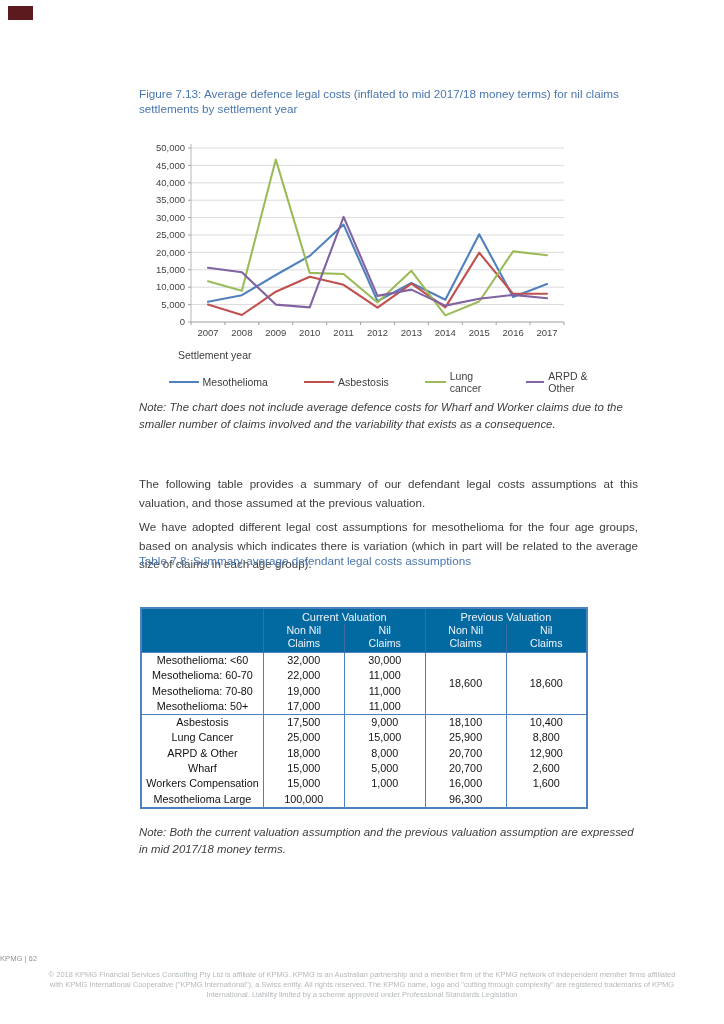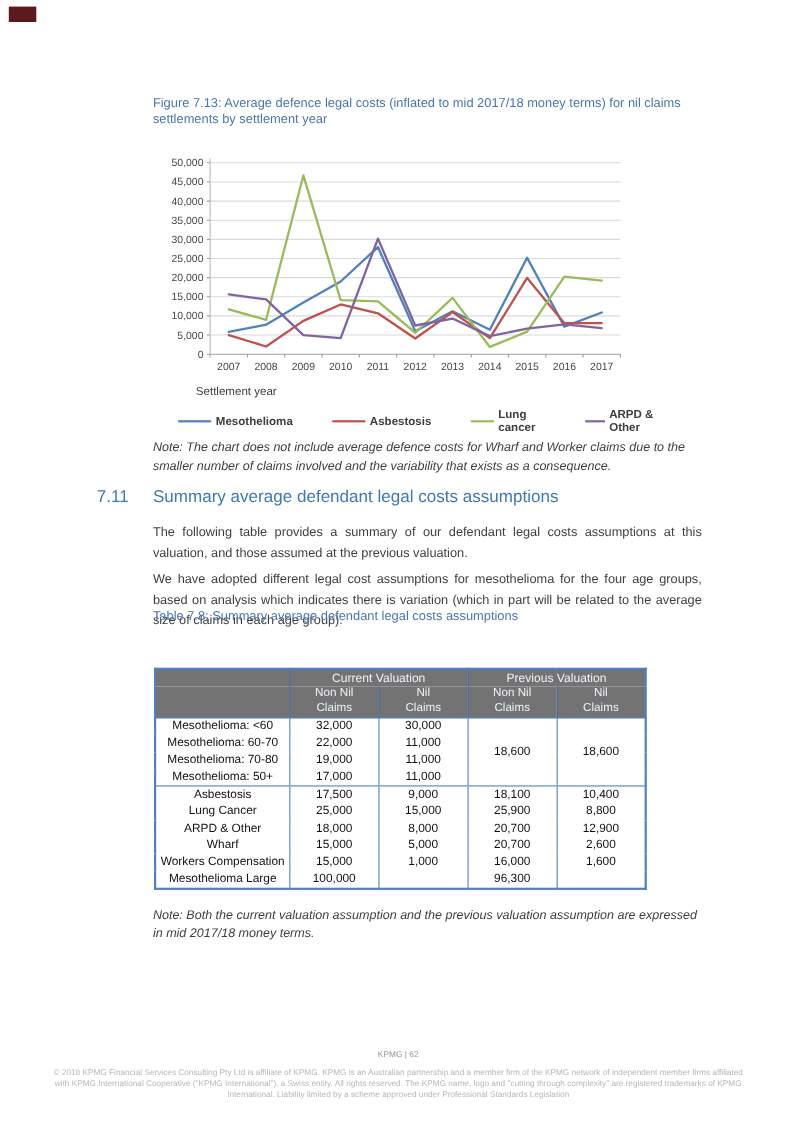--- a/index.html
+++ b/index.html
@@ -4,48 +4,48 @@
 <style>
   html,body{margin:0;padding:0;background:#ffffff;}
   #page{position:relative;width:724px;height:1024px;background:#ffffff;overflow:hidden;
         font-family:"Liberation Sans",sans-serif;color:#3d3d3d;}
   #corner-marker{position:absolute;left:8px;top:6px;width:25px;height:14px;background:#5c1a1e;}
   .caption{position:absolute;left:139px;width:508px;font-size:11.7px;line-height:15px;color:#4a76ae;}
   #figure-caption{top:86px;}
   #table-caption{top:553px;width:460px;}
   #chart-block{position:absolute;left:150px;top:138px;width:430px;}
   #xaxis-title{margin-left:28px;margin-top:7px;text-align:left;font-size:10.5px;color:#3d3d3d;}
-  #legend{display:flex;justify-content:center;align-items:center;margin-left:28px;margin-top:9px;gap:36px;font-weight:bold;}
+  #legend{display:flex;justify-content:center;align-items:center;margin-left:28px;margin-top:9px;gap:36px;}
   .legend-item{display:flex;align-items:center;}
   .legend-line{display:inline-block;width:30px;height:2.2px;}
   .legend-label{font-size:10.5px;color:#3d3d3d;margin-left:4px;}
   .note{position:absolute;left:139px;width:506px;font-style:italic;font-size:11.4px;line-height:16.5px;color:#3d3d3d;}
   #chart-note{top:399px;}
   #table-note{top:824px;}
   #section-heading{position:absolute;left:88px;top:443px;width:560px;font-size:15.5px;color:#3e78b6;}
   #section-number{position:absolute;left:0;top:0;}
   #section-title{margin-left:51px;}
   .para{position:absolute;left:139px;width:499px;font-size:11.6px;line-height:19px;
         text-align:justify;color:#3d3d3d;}
   #para-1{top:474px;}
   #para-2{top:518px;line-height:18.5px;}
   #assumptions-table{position:absolute;left:140px;top:607px;width:448px;border-collapse:collapse;
         table-layout:fixed;font-size:10.8px;color:#111;}
   #assumptions-table col.c0{width:27.45%;}
   #assumptions-table col.cd{width:18.14%;}
-  #assumptions-table th{background:#737373;color:#eef3fa;font-weight:normal;border-left:1px solid #3c6ca6;border-right:1px solid #3c6ca6;}
+  #assumptions-table th{background:#0369a1;color:#eef3fa;font-weight:normal;border-left:1px solid #3c6ca6;border-right:1px solid #3c6ca6;}
   #assumptions-table tr.group-row th{font-size:11px;height:14px;padding:1px 0 0 0;}
   #assumptions-table tr.sub-row th{font-size:10.6px;padding:0 0 3px 0;}
   #assumptions-table tr.sub-row th span{display:block;line-height:12.5px;}
   #assumptions-table td{border-left:1px solid #4f81bd;border-right:1px solid #4f81bd;
         text-align:center;padding:0 2px;height:15.3px;line-height:15.3px;}
   #assumptions-table{border:2px solid #4f81bd;}
   #assumptions-table thead{border-bottom:1.5px solid #4f81bd;}
   #assumptions-table tbody.grp1{border-bottom:1.5px solid #4f81bd;}
-  #footer-page{position:absolute;left:0;top:954px;width:724px;text-align:center;
+  #footer-page{position:absolute;left:0;top:954px;width:724px;
         font-size:7.6px;color:#8f9596;}
   #footer-copyright{position:absolute;left:42px;top:970px;width:640px;text-align:center;
         font-size:7.5px;line-height:10px;color:#b4b8ba;}
   svg text{font-family:"Liberation Sans",sans-serif;}
 </style>
 </head>
 <body>
 
 <div id="page">
 
@@ -141,24 +141,20 @@
         </span>
         <span class="legend-item">
           <span class="legend-line" style="background: rgb(128, 100, 162);"></span>
           <span class="legend-label">ARPD &amp; Other</span>
         </span>
       </div>
   </div>
 
   <div id="chart-note" class="note">Note: The chart does not include average defence costs for Wharf and Worker claims due to the smaller number of claims involved and the variability that exists as a consequence.</div>
 
-  <div id="section-heading">
-    <span id="section-number">7.11</span>
-    <div id="section-title">Summary average defendant legal costs assumptions</div>
-  </div>
 
   <div id="para-1" class="para">The following table provides a summary of our defendant legal costs assumptions at this valuation, and those assumed at the previous valuation.</div>
   <div id="para-2" class="para">We have adopted different legal cost assumptions for mesothelioma for the four age groups, based on analysis which indicates there is variation (which in part will be related to the average size of claims in each age group).</div>
 
   <div id="table-caption" class="caption">Table 7.8: Summary average defendant legal costs assumptions</div>
 
   <table id="assumptions-table">
     <colgroup>
       <col class="c0">
         <col class="cd">

